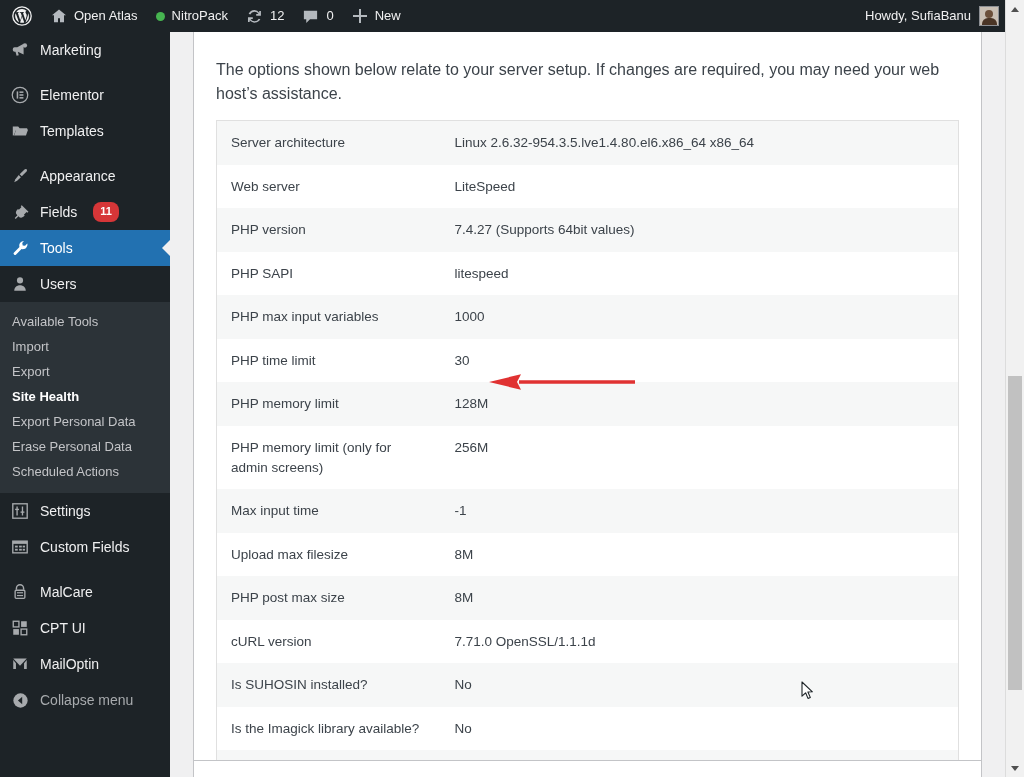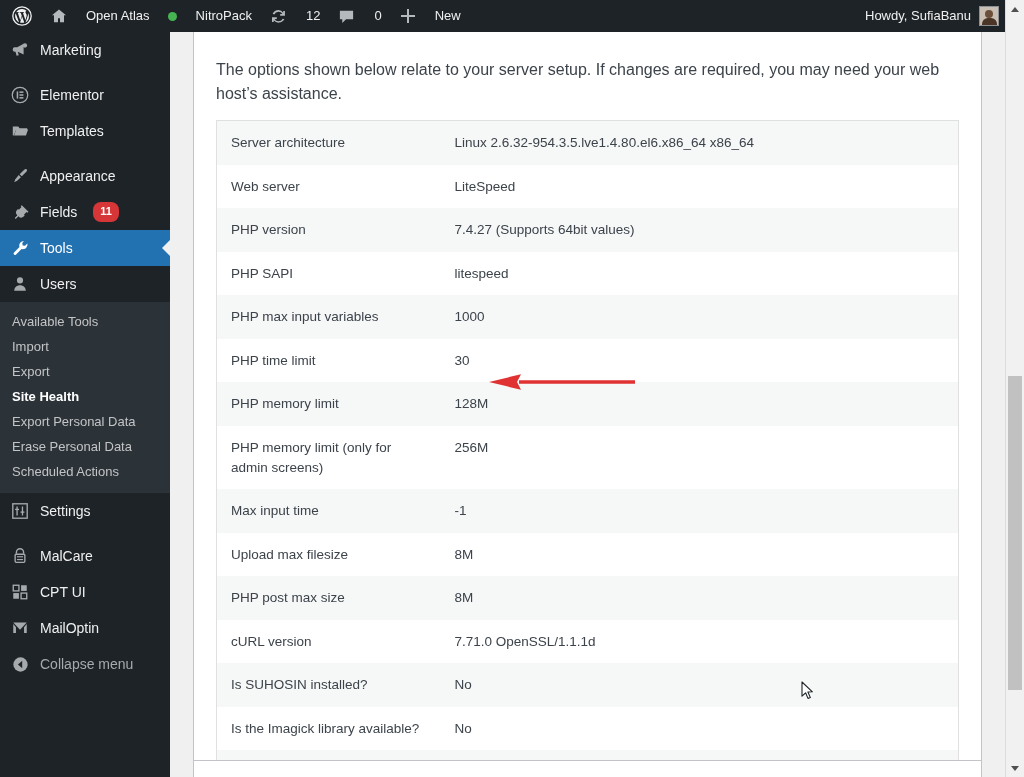--- a/index.html
+++ b/index.html
@@ -13,21 +13,21 @@
 
   
   .adminbar {
     position: absolute; top: 0; left: 0;
     width: 1005px; height: 32px;
     background: #1d2327; color: #f0f0f1;
     display: flex; align-items: center;
     font-size: 13px; z-index: 40;
   }
   .ab-item {
-    display: flex; align-items: center; gap: 19px;
+    display: flex; align-items: center; gap: 7px;
     height: 32px; padding: 0 9px; color: #f0f0f1;
     white-space: nowrap;
   }
   .ab-logo { padding: 0 10px 0 12px; }
   .ab-right { margin-left: auto; display: flex; align-items: center; padding-right: 6px; }
   .ab-label { line-height: 32px; }
   .nitro-dot {
     width: 9px; height: 9px; border-radius: 50%;
     background: #46b450; display: inline-block;
   }
@@ -288,20 +288,35 @@
           <rect x="2" y="2" width="16" height="16" fill="none" stroke="#a7aaad" stroke-width="1.5"></rect>
           <rect x="6" y="5" width="1.5" height="10" fill="#a7aaad"></rect>
           <rect x="4.6" y="7.5" width="4.3" height="1.5" fill="#a7aaad"></rect>
           <rect x="12" y="5" width="1.5" height="10" fill="#a7aaad"></rect>
           <rect x="10.6" y="10.5" width="4.3" height="1.5" fill="#a7aaad"></rect>
         </svg>
       </span>
       <span>Settings</span>
     </div>
 
+    <div class="menu-item">
+      <span class="mi-ico">
+        <svg width="18" height="18" viewBox="0 0 20 20">
+          <rect x="2" y="3.5" width="16" height="13" fill="none" stroke="#a7aaad" stroke-width="1.5"></rect>
+          <rect x="2" y="3.5" width="16" height="3" fill="#a7aaad"></rect>
+          <rect x="4.5" y="8.5" width="3" height="2" fill="#a7aaad"></rect>
+          <rect x="9" y="8.5" width="3" height="2" fill="#a7aaad"></rect>
+          <rect x="13" y="8.5" width="2.5" height="2" fill="#a7aaad"></rect>
+          <rect x="4.5" y="12" width="3" height="2" fill="#a7aaad"></rect>
+          <rect x="9" y="12" width="3" height="2" fill="#a7aaad"></rect>
+          <rect x="13" y="12" width="2.5" height="2" fill="#a7aaad"></rect>
+        </svg>
+      </span>
+      <span>Custom Fields</span>
+    </div>
 
     <div class="menu-gap"></div>
 
     <div class="menu-item">
       <span class="mi-ico">
         <svg width="18" height="18" viewBox="0 0 20 20">
           <path d="M6 7.5V6a4 4 0 018 0v1.5" fill="none" stroke="#a7aaad" stroke-width="1.6"></path>
           <rect x="4.6" y="8" width="10.8" height="9" rx="1.2" fill="none" stroke="#a7aaad" stroke-width="1.5"></rect>
           <rect x="6.6" y="10.2" width="6.8" height="1.3" fill="#a7aaad"></rect>
           <rect x="6.6" y="13.3" width="6.8" height="1.3" fill="#a7aaad"></rect>

